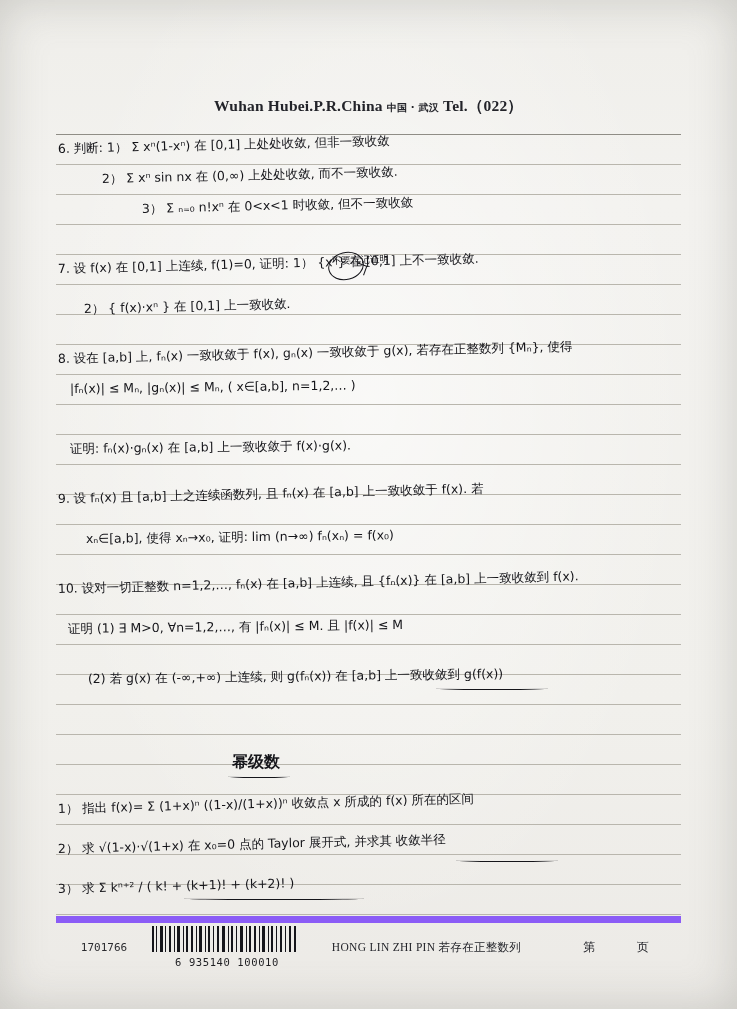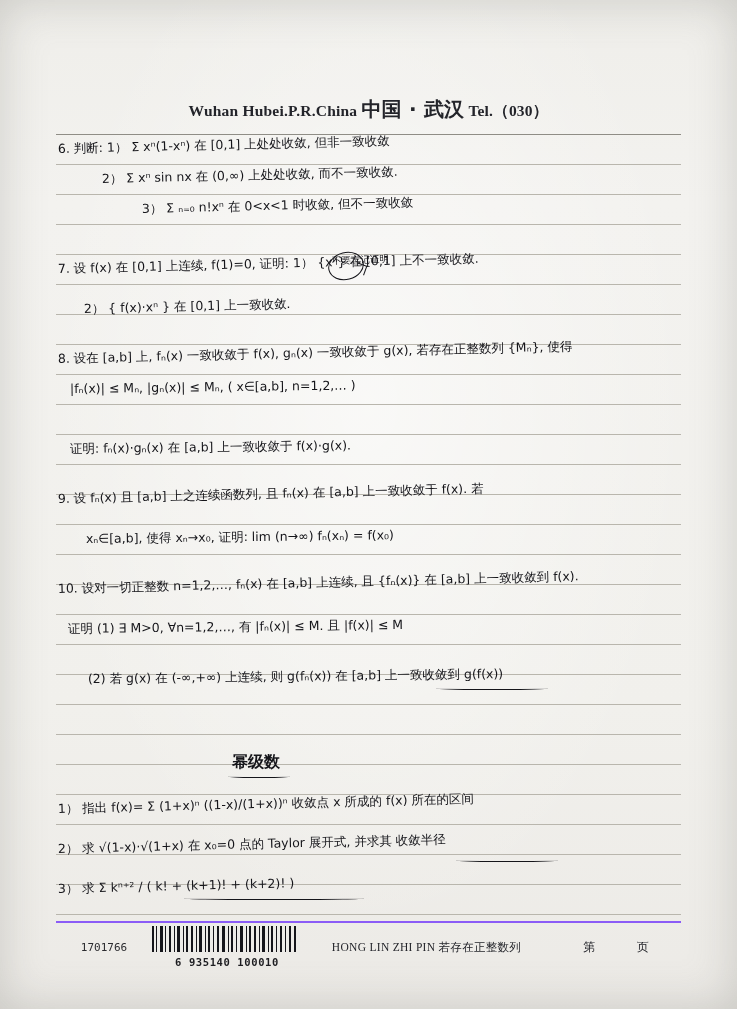--- a/index.html
+++ b/index.html
@@ -42,21 +42,21 @@
     text-align: center;
     font-size: 15.5px;
     letter-spacing: 0.2px;
     color: #23242a;
     font-weight: bold;
     font-family: "Liberation Serif", serif;
     white-space: nowrap;
   }
   .header .cn {
     font-family: "DejaVu Sans", sans-serif;
-    font-size: 20px;
+    font-size: 10px;
     font-weight: bold;
   }
 
   
   .rules {
     position: absolute;
     left: 56px;
     right: 56px;
     top: 134px;
     height: 790px;
@@ -117,21 +117,21 @@
     transform: rotate(45deg);
   }
 
   
   .footer {
     position: absolute;
     left: 56px;
     right: 56px;
     bottom: 42px;
     height: 44px;
-    border-top: 2px solid #8b5cf6;
+    border-top: 7px solid #8b5cf6;
     display: flex;
     align-items: center;
   }
   .footer-num {
     font-family: "DejaVu Sans Mono", monospace;
     font-size: 11px;
     color: #2b2b2f;
     width: 96px;
     text-align: center;
     padding-top: 4px;
@@ -145,21 +145,20 @@
     height: 26px;
     display: block;
     width: 146px;
   }
   .barcode-digits {
     font-family: "DejaVu Sans Mono", monospace;
     font-size: 10.5px;
     letter-spacing: 0.6px;
     color: #1f1f23;
     margin-top: 4px;
-    font-weight: bold;
   }
   .footer-brand {
     flex: 1;
     text-align: center;
     font-size: 11.5px;
     color: #23242a;
     padding-top: 4px;
     font-family: "Liberation Serif", serif;
     letter-spacing: 0.3px;
   }
@@ -183,21 +182,21 @@
 </head>
 <body>
 
 <div class="page">
 
   <div class="paper-tint"></div>
 
   <div class="header">
     <span>Wuhan Hubei.P.R.China</span>
     <span class="cn">中国 · 武汉</span>
-    <span>Tel.（030）</span>
+    <span>Tel.（022）</span>
   </div>
 
   <div class="rules">
     <div class="rule dark" style="top:0px"></div>
     <div class="rule" style="top:30px"></div>
     <div class="rule" style="top:60px"></div>
     <div class="rule" style="top:90px"></div>
     <div class="rule" style="top:120px"></div>
     <div class="rule" style="top:150px"></div>
     <div class="rule" style="top:180px"></div>

